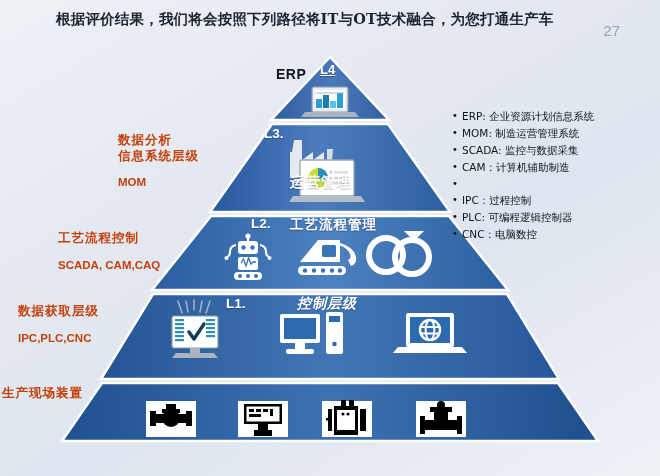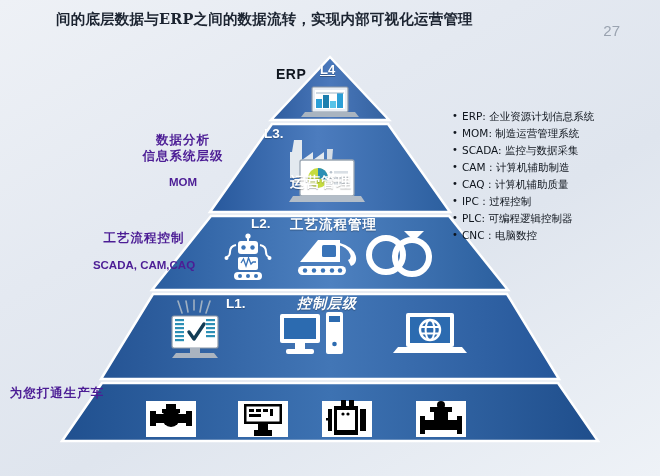--- a/index.html
+++ b/index.html
@@ -35,21 +35,21 @@
   }
   .tier .ttl{
     position:absolute;color:#ffffff;font-weight:bold;
     text-shadow:0 1px 1px rgba(0,0,0,.28);
     white-space:nowrap;
     font-family:"DejaVu Serif","Liberation Serif",serif;
   }
 
   
   .sidelabel{
-    position:absolute;text-align:center;color:#4c1d95;
+    position:absolute;text-align:left;color:#c2410c;
     line-height:1.25;white-space:nowrap;
   }
   .sidelabel .cn{
     font-weight:bold;font-size:12.5px;
     font-family:"DejaVu Serif","Liberation Serif",serif;
     letter-spacing:1px;
   }
   .sidelabel .en{
     font-weight:bold;font-size:11.5px;
     font-family:"Liberation Sans",sans-serif;
@@ -73,21 +73,21 @@
     width:10px;flex:0 0 10px;color:#0e141c;font-size:10px;line-height:1.62;
   }
   .legend ul{margin:0;padding:0;}
 </style>
 </head>
 <body>
 
 <div class="slide">
 
   <div class="headline">
-    <div>间的底层数据与ERP之间的数据流转，实现内部可视化运营管理</div>
+    <div>根据评价结果，我们将会按照下列路径将IT与OT技术融合，为您打通生产车</div>
   </div>
   <div class="pagenum">27</div>
 
   <svg class="pyramid" viewBox="0 0 660 476">
     <defs>
       <linearGradient id="g4" x1="0" y1="0" x2="1" y2="0">
         <stop offset="0%" stop-color="#2e5c9e"></stop>
           <stop offset="50%" stop-color="#4a78bb"></stop>
           <stop offset="100%" stop-color="#33619f"></stop>
       </linearGradient>
@@ -301,28 +301,32 @@
   </div>
 
   <div class="erplabel">ERP</div>
 
   <div class="sidelabel" style="left:118px;top:132px;width:130px;">
     <div class="cn">数据分析</div>
     <div class="cn">信息系统层级</div>
     <div class="en">MOM</div>
   </div>
 
-  <div class="sidelabel" style="left:64px;top:230px;width:160px;">
+  <div class="sidelabel" style="left:58px;top:230px;width:160px;">
     <div class="cn">工艺流程控制</div>
     <div class="en">SCADA, CAM,CAQ</div>
   </div>
 
+  <div class="sidelabel" style="left:18px;top:303px;width:145px;">
+    <div class="cn">数据获取层级</div>
+    <div class="en">IPC,PLC,CNC</div>
+  </div>
 
   <div class="sidelabel" style="left:2px;top:385px;width:110px;">
-    <div class="cn">为您打通生产车</div>
+    <div class="cn">生产现场装置</div>
   </div>
 
   <div class="legend">
     <ul>
       <li>
         <span class="dot">•</span>
         <span>ERP: 企业资源计划信息系统</span>
       </li>
       <li>
         <span class="dot">•</span>
@@ -331,21 +335,20 @@
       <li>
         <span class="dot">•</span>
         <span>SCADA: 监控与数据采集</span>
       </li>
       <li>
         <span class="dot">•</span>
         <span>CAM：计算机辅助制造</span>
       </li>
       <li>
         <span class="dot">•</span>
-        <span>CAQ：计算机辅助质量</span>
       </li>
       <li>
         <span class="dot">•</span>
         <span> IPC：过程控制</span>
       </li>
       <li>
         <span class="dot">•</span>
         <span>PLC: 可编程逻辑控制器</span>
       </li>
       <li>

